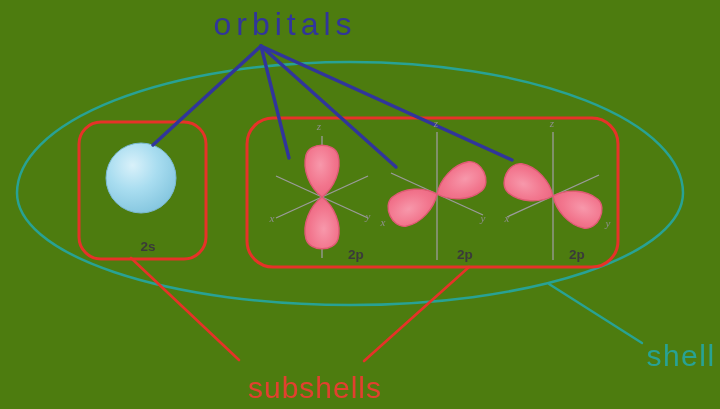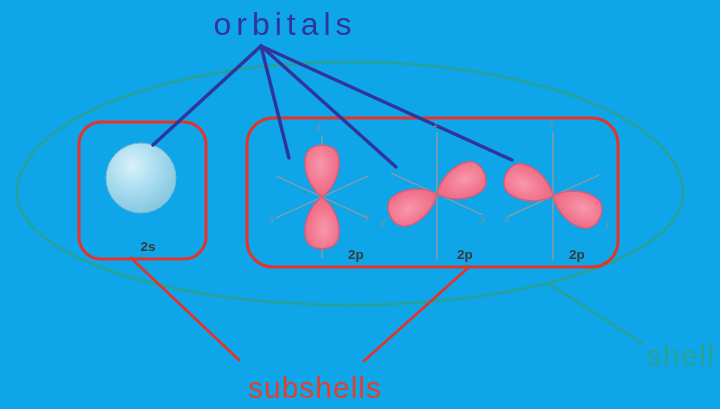--- a/index.html
+++ b/index.html
@@ -1,19 +1,19 @@
 <!DOCTYPE html>
 <html><head>
 <meta charset="utf-8">
 <style>
   html,body{margin:0;padding:0;background:#ffffff;}
   .stage{
     position:relative;
     width:720px;height:409px;
-    background:#0ea5e9;
+    background:#4d7c0f;
     overflow:hidden;
     font-family:"Liberation Sans",sans-serif;
   }
   svg{display:block;}
   text{font-family:"Liberation Sans",sans-serif;}
   .label-big{font-size:32px;}
   .label-orbitals{letter-spacing:5px;}
   .label-subshells{font-size:30px;letter-spacing:1px;}
   .label-shell{font-size:30px;letter-spacing:1.5px;}
   .sublabel{font-size:13.5px;font-weight:bold;fill:#3a3a3a;}

